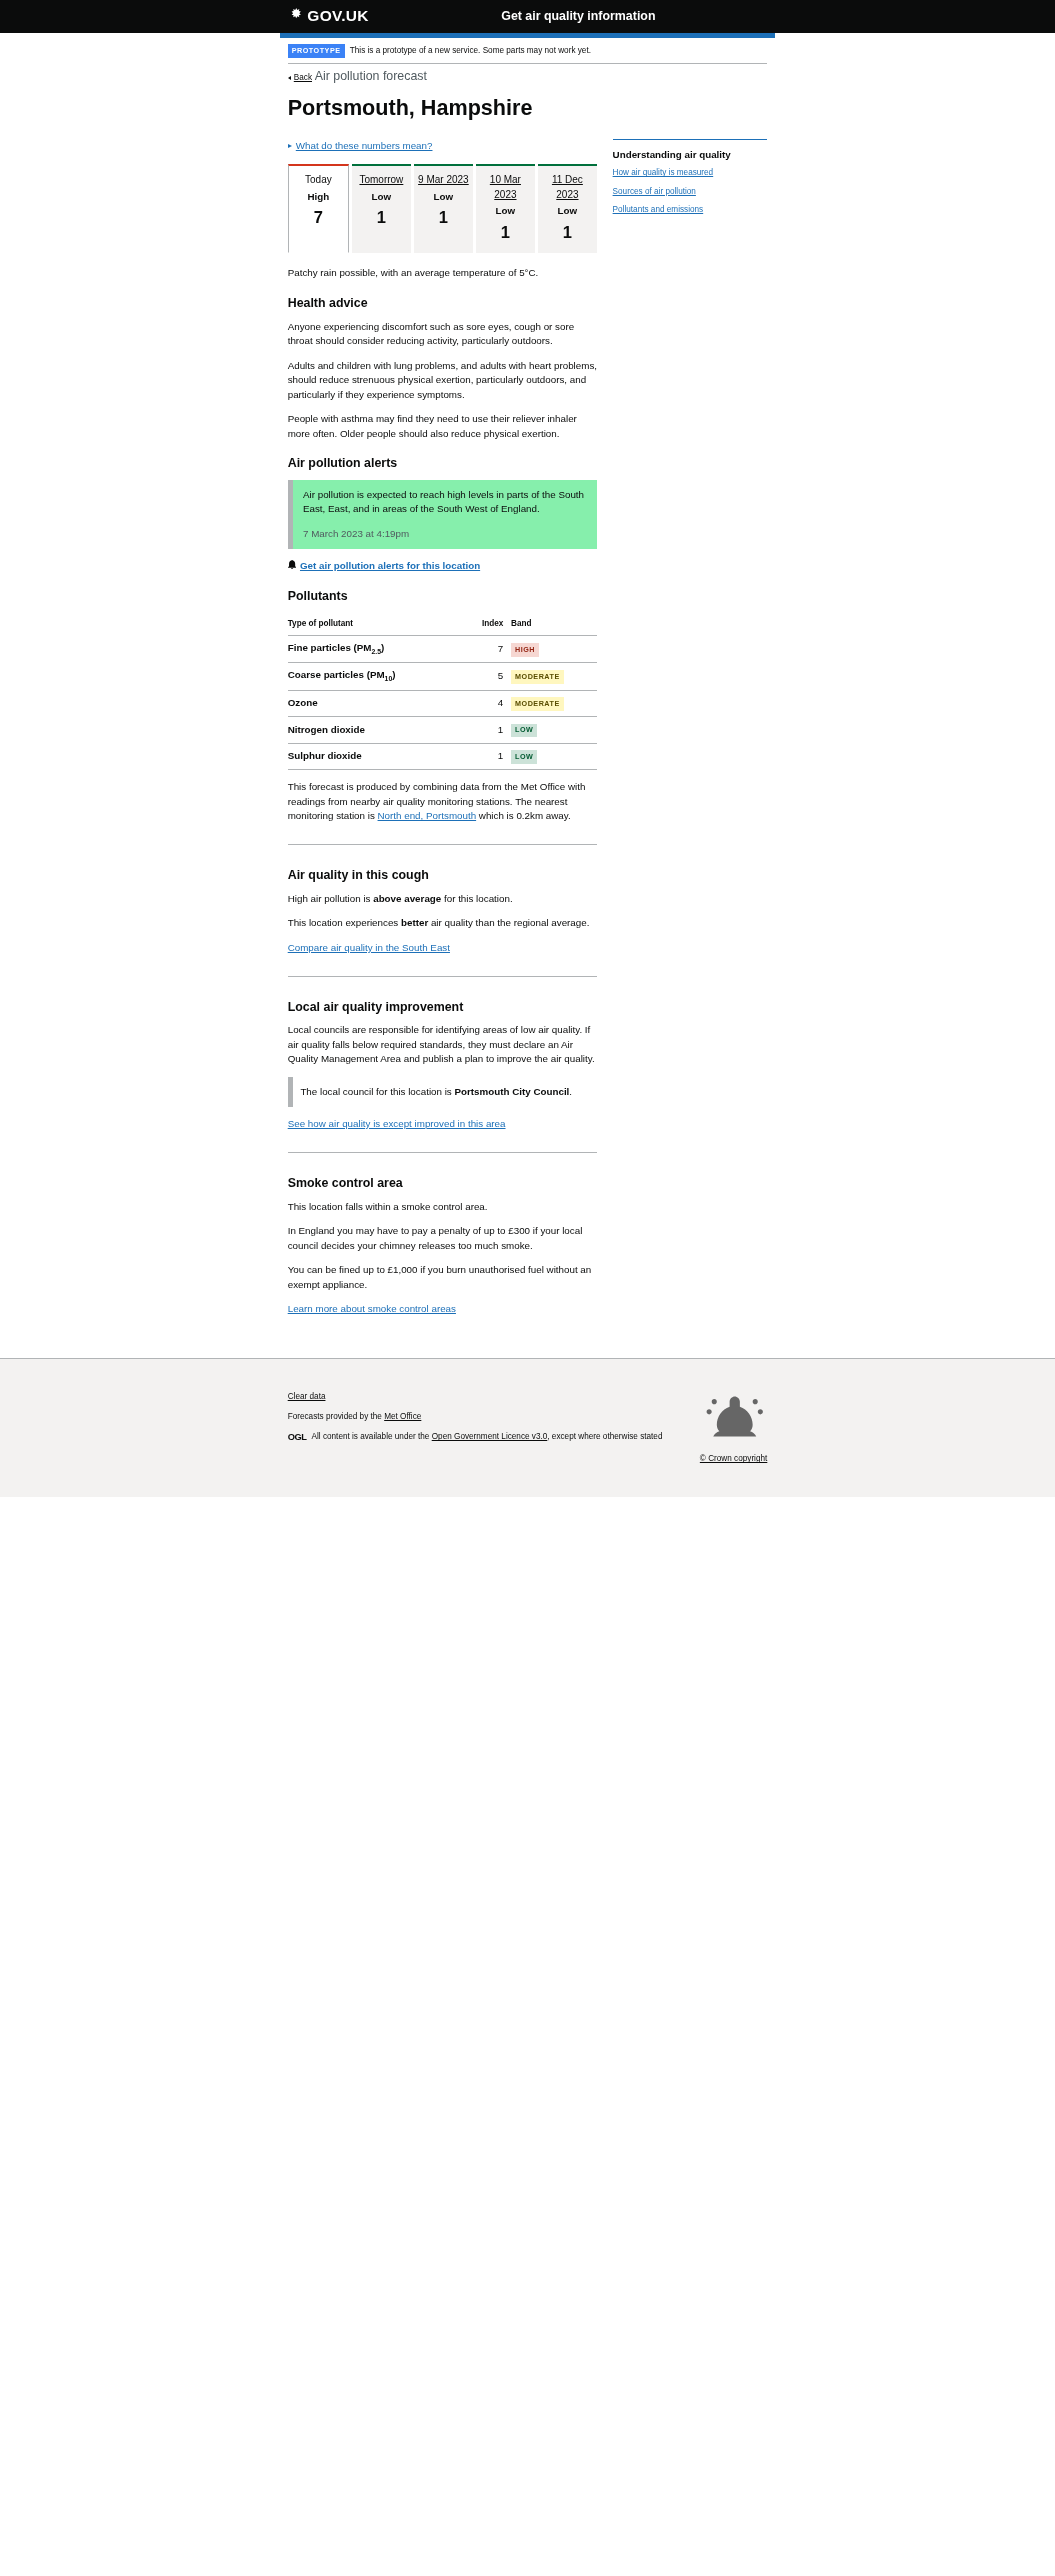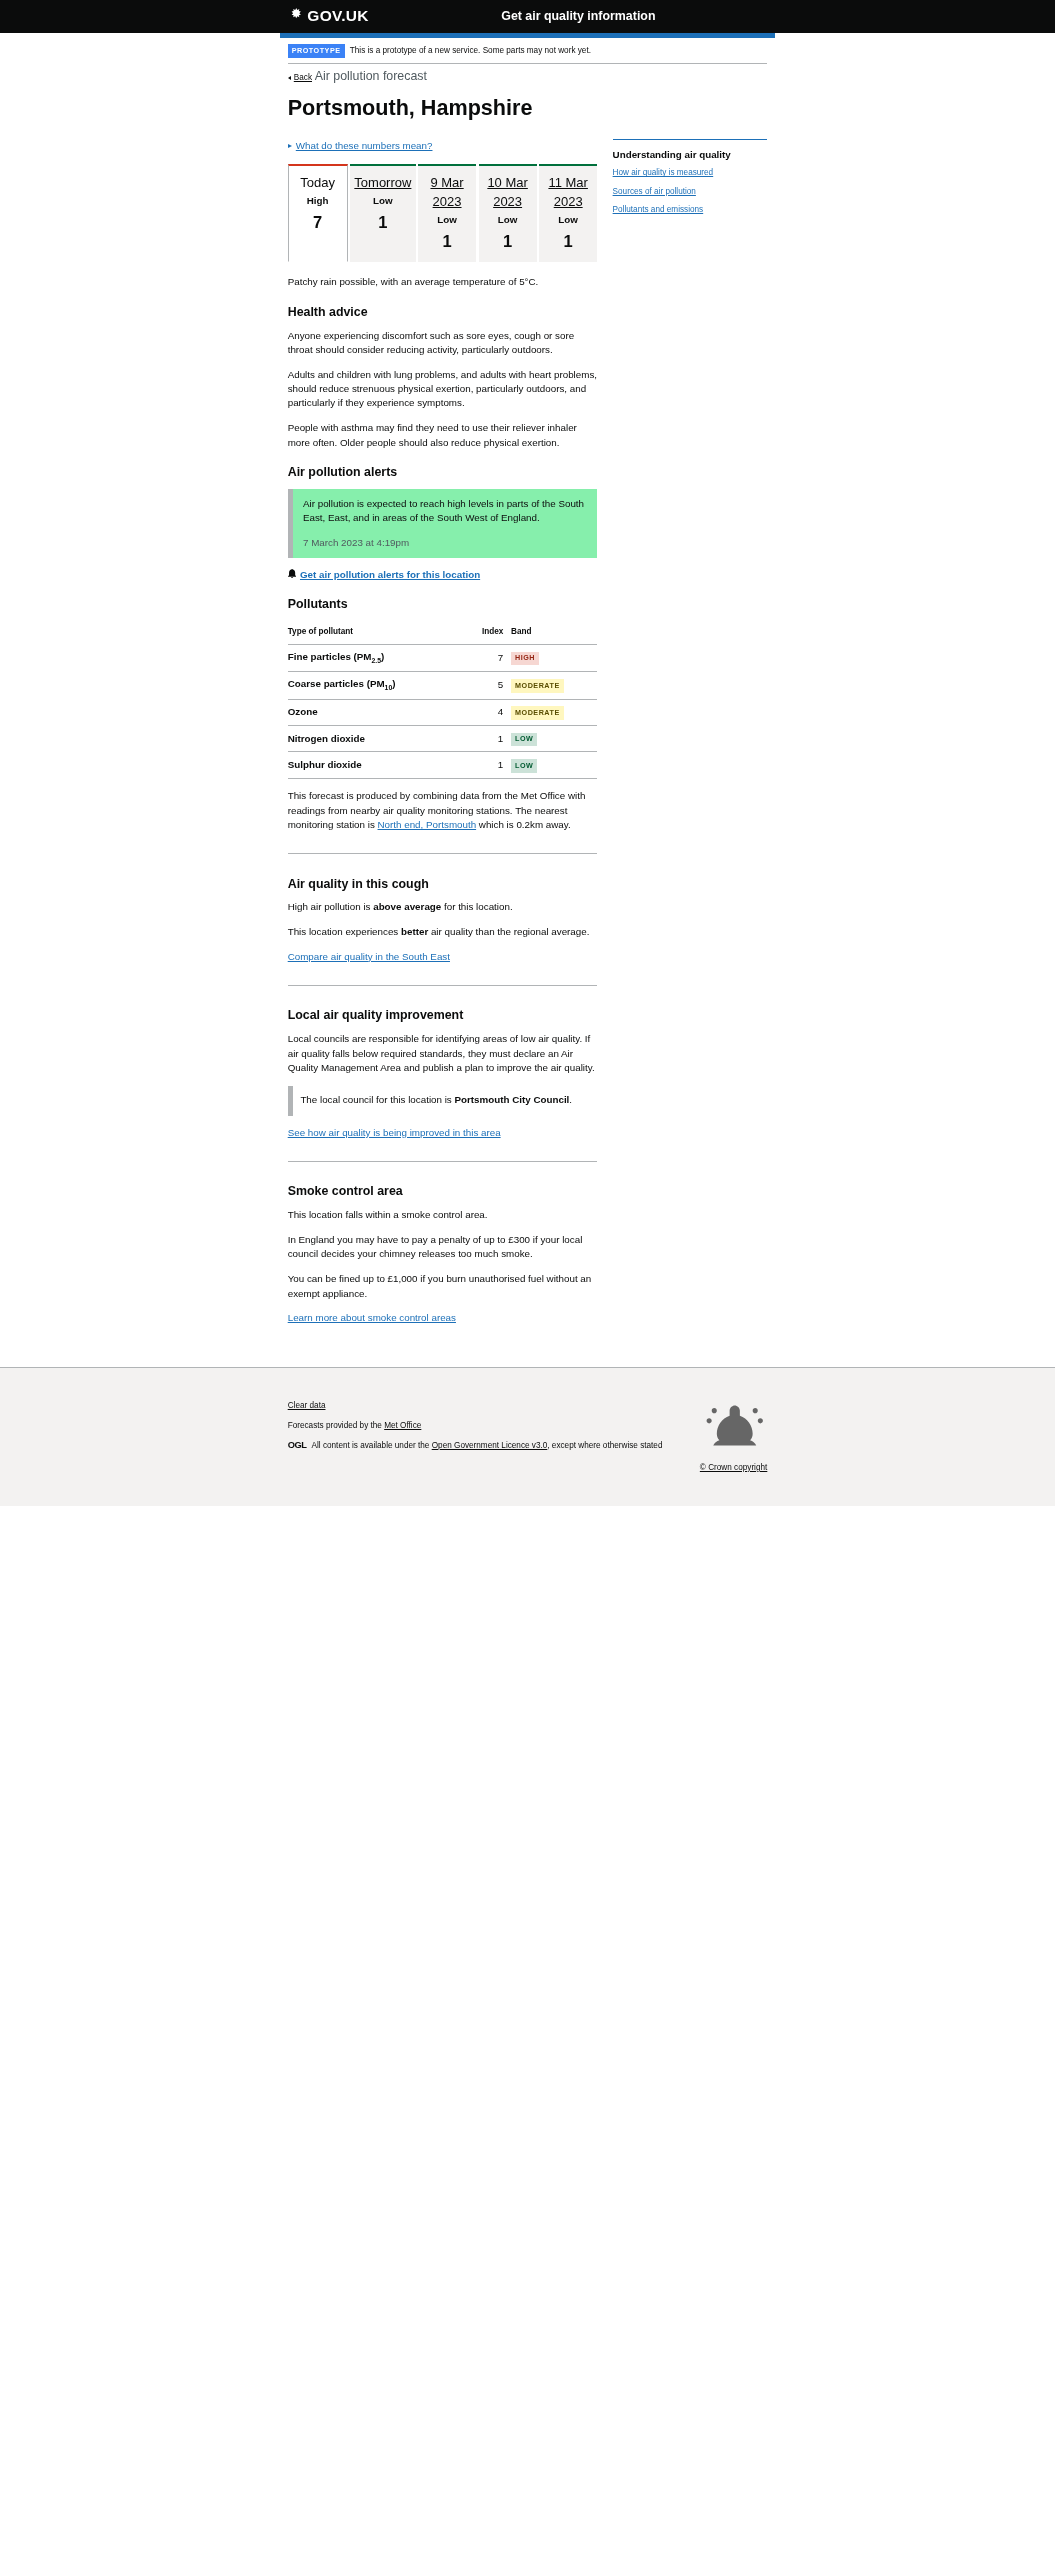--- a/index.html
+++ b/index.html
@@ -23,21 +23,21 @@
 .sidebar { flex: 1; }
 .sidebar-divider { border-top: 1px solid #1d70b8; margin-bottom: 7.7px; }
 .sidebar h2 { font-size: 9.8px; font-weight: 700; margin-bottom: 5.2px; }
 .sidebar ul { list-style: none; }
 .sidebar li { margin-bottom: 6.2px; font-size: 8.2px; }
 .details-summary { color: #1d70b8; text-decoration: underline; cursor: pointer; display: flex; align-items: center; margin-bottom: 10.3px; }
 .details-summary::before { content: ""; border-left: 4.1px solid #1d70b8; border-top: 2.6px solid transparent; border-bottom: 2.6px solid transparent; margin-right: 4.1px; }
 .tabs { display: flex; gap: 2.6px; margin-bottom: 13px; }
 .tab { flex: 1; text-align: center; padding: 7.2px 4.1px 9.3px; background: #f3f2f1; border-top: 2.6px solid #00703c; cursor: pointer; }
 .tab.selected { background: #fff; border-top: 2.6px solid #d4351c; border-left: 0.5px solid #b1b4b6; border-right: 0.5px solid #b1b4b6; border-bottom: 0.5px solid #fff; }
-.tab-day { font-size: 13px; margin-bottom: 2.1px; }
+.tab-day { font-size: 10px; margin-bottom: 2.1px; }
 .tab:not(.selected) .tab-day { text-decoration: underline; }
 .tab-rating { font-weight: 700; font-size: 9.8px; margin-bottom: 1px; }
 .tab-value { font-weight: 700; font-size: 16.5px; }
 h2.heading-m { font-size: 12.4px; font-weight: 700; margin: 13px 0 7.7px; }
 p { margin-bottom: 10.3px; }
 .inset { border-left: 5.2px solid #b1b4b6; padding: 7.7px 7.7px 7.7px 10.3px; background: #86efac; margin-bottom: 10.3px; }
 .inset-plain { border-left: 5.2px solid #b1b4b6; padding: 7.7px; margin-bottom: 10.3px; }
 .inset-time { color: #505a5f; margin-top: 7.7px; margin-bottom: 0; }
 .alert-link { display: flex; align-items: center; margin-bottom: 13px; font-weight: 700; }
 .bell { margin-right: 4.1px; }
@@ -116,21 +116,21 @@
           <div class="tab-day">9 Mar 2023</div>
           <div class="tab-rating">Low</div>
           <div class="tab-value">1</div>
         </div>
         <div class="tab">
           <div class="tab-day">10 Mar 2023</div>
           <div class="tab-rating">Low</div>
           <div class="tab-value">1</div>
         </div>
         <div class="tab">
-          <div class="tab-day">11 Mar 2023</div>
+          <div class="tab-day">11 Dec 2023</div>
           <div class="tab-rating">Low</div>
           <div class="tab-value">1</div>
         </div>
       </div>
 
       <p>Patchy rain possible, with an average temperature of 5°C.</p>
 
       <h2 class="heading-m">Health advice</h2>
       <p>Anyone experiencing discomfort such as sore eyes, cough or sore throat should consider reducing activity, particularly outdoors.</p>
       <p>Adults and children with lung problems, and adults with heart problems, should reduce strenuous physical exertion, particularly outdoors, and particularly if they experience symptoms.</p>
@@ -198,21 +198,21 @@
       <p><span>This location experiences </span><strong>better</strong><span> air quality than the regional average.</span></p>
       <p><a href="#">Compare air quality in the South East</a></p>
 
       <hr class="section-break">
 
       <h2 class="heading-m">Local air quality improvement</h2>
       <p>Local councils are responsible for identifying areas of low air quality. If air quality falls below required standards, they must declare an Air Quality Management Area and publish a plan to improve the air quality.</p>
       <div class="inset-plain">
         <span>The local council for this location is </span><strong>Portsmouth City Council</strong><span>.</span>
       </div>
-      <p><a href="#">See how air quality is being improved in this area</a></p>
+      <p><a href="#">See how air quality is except improved in this area</a></p>
 
       <hr class="section-break">
 
       <h2 class="heading-m">Smoke control area</h2>
       <p>This location falls within a smoke control area.</p>
       <p>In England you may have to pay a penalty of up to £300 if your local council decides your chimney releases too much smoke.</p>
       <p>You can be fined up to £1,000 if you burn unauthorised fuel without an exempt appliance.</p>
       <p><a href="#">Learn more about smoke control areas</a></p>
     </div>
 

